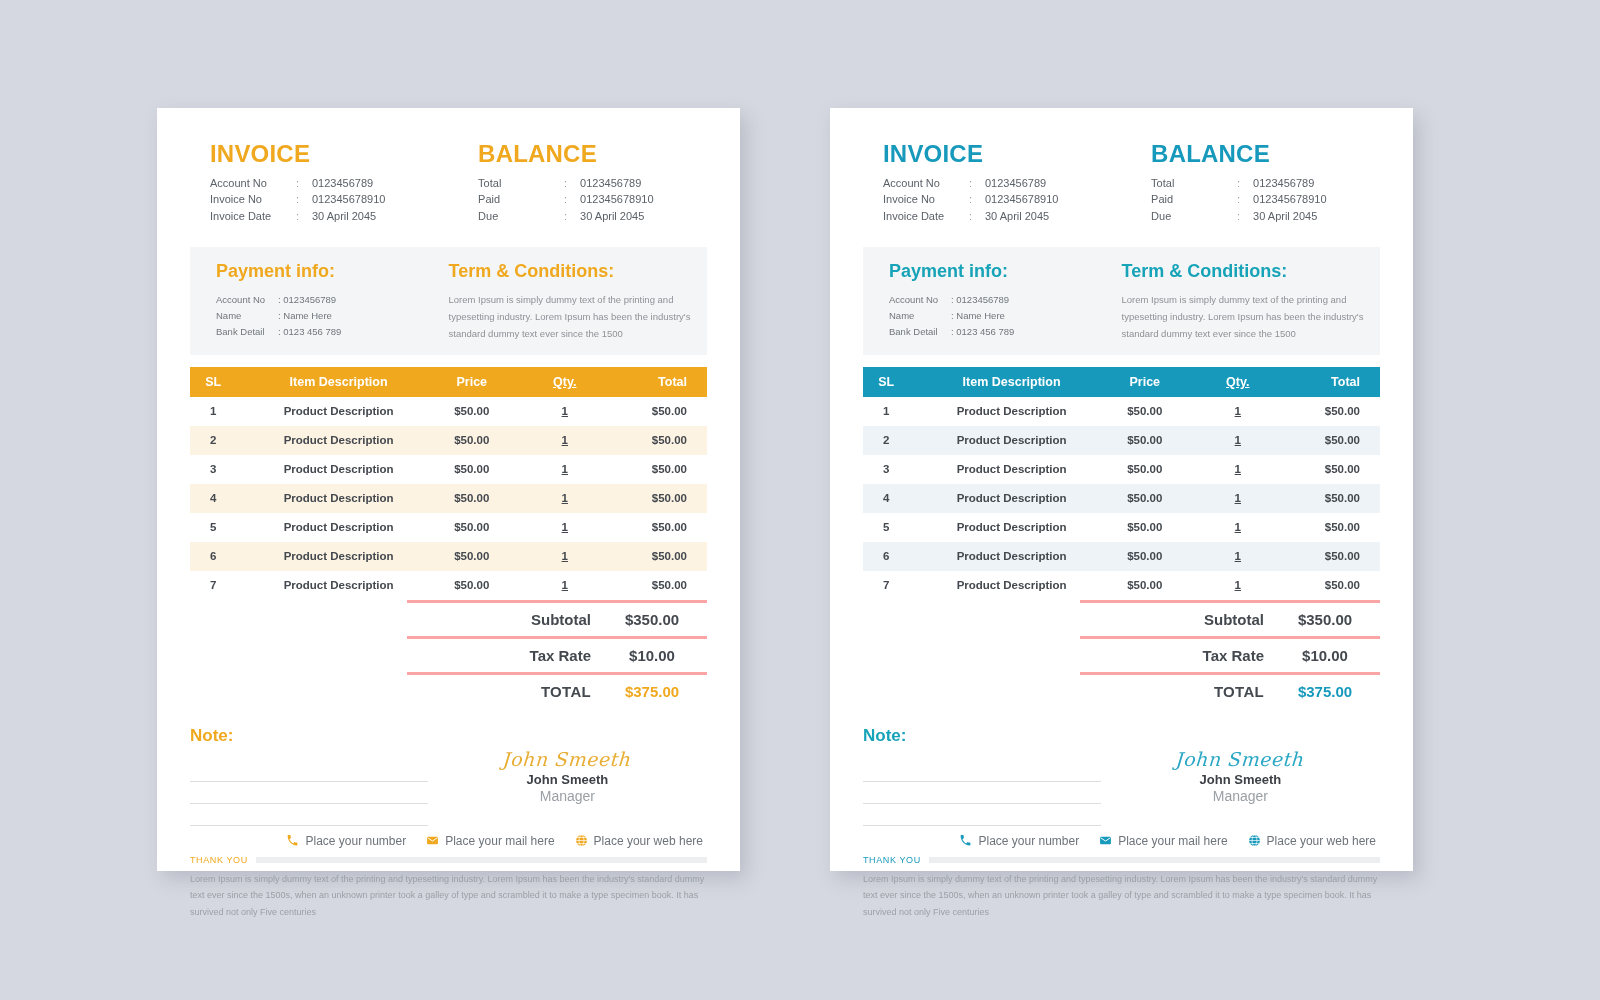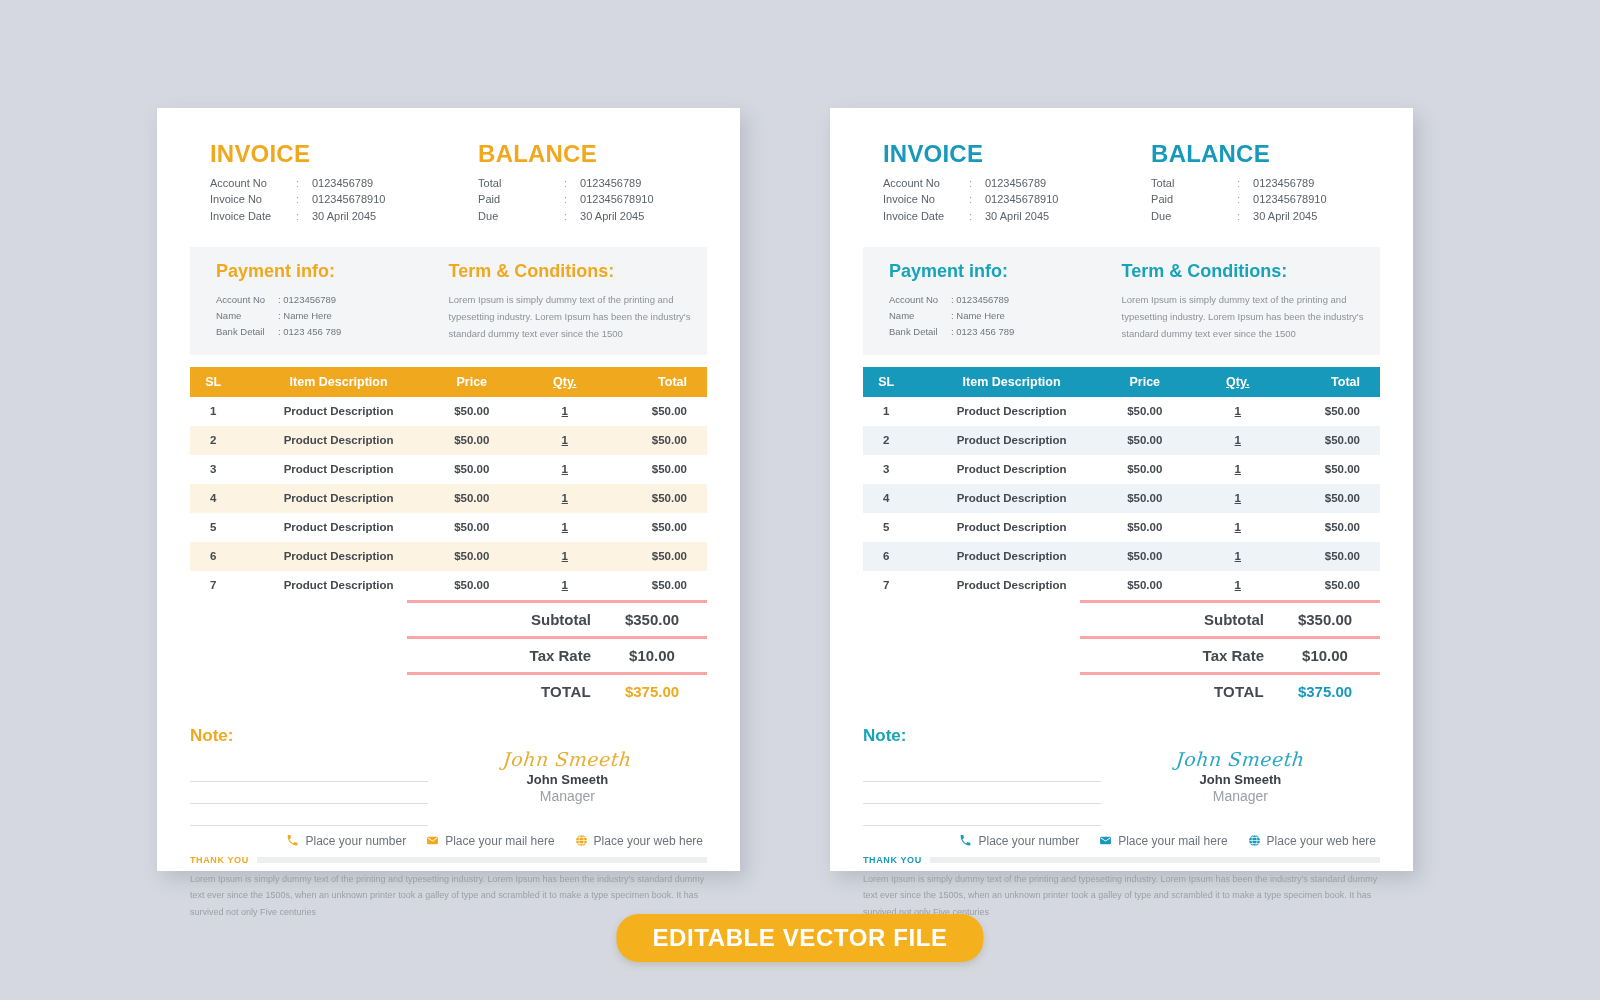--- a/index.html
+++ b/index.html
@@ -113,21 +113,21 @@
   
   .contacts {
     display: flex; justify-content: flex-end; gap: 20px;
     margin-top: 8px; padding-right: 4px;
   }
   .contact { display: flex; align-items: center; gap: 6px; font-size: 12px; color: #6d737a; }
   .ci { width: 13px; height: 13px; display: block; }
 
   
   .thanks { display: flex; align-items: center; gap: 8px; margin-top: 7px; }
-  .thanks-txt { font-size: 9px; font-weight: bold; letter-spacing: .6px; white-space: nowrap; }
+  .thanks-txt { font-size: 9px; font-weight: normal; letter-spacing: .6px; white-space: nowrap; }
   .orange .thanks-txt { color: #f0a81e; }
   .blue   .thanks-txt { color: #1799bc; }
   .thanks-rule { flex: 1; height: 6px; background: #eceef0; }
   .foot-text { font-size: 9px; color: #9aa0a6; line-height: 1.85; margin-top: 6px; }
 
   
   .badge {
     position: absolute; left: 50%; transform: translateX(-50%);
     top: 914px;
     background: #f5b01e; color: #ffffff;
@@ -517,15 +517,14 @@
 
       <div class="thanks">
         <span class="thanks-txt">THANK YOU</span>
         <span class="thanks-rule"></span>
       </div>
       <div class="foot-text">Lorem Ipsum is simply dummy text of the printing and typesetting industry. Lorem Ipsum has been the industry's standard dummy text ever since the 1500s, when an unknown printer took a galley of type and scrambled it to make a type specimen book. It has survived not only Five centuries</div>
 
     </div>
   </div>
 
-  <div class="badge">EDITABLE VECTOR  FILE</div>
 
 </div>
 
 </body></html>

